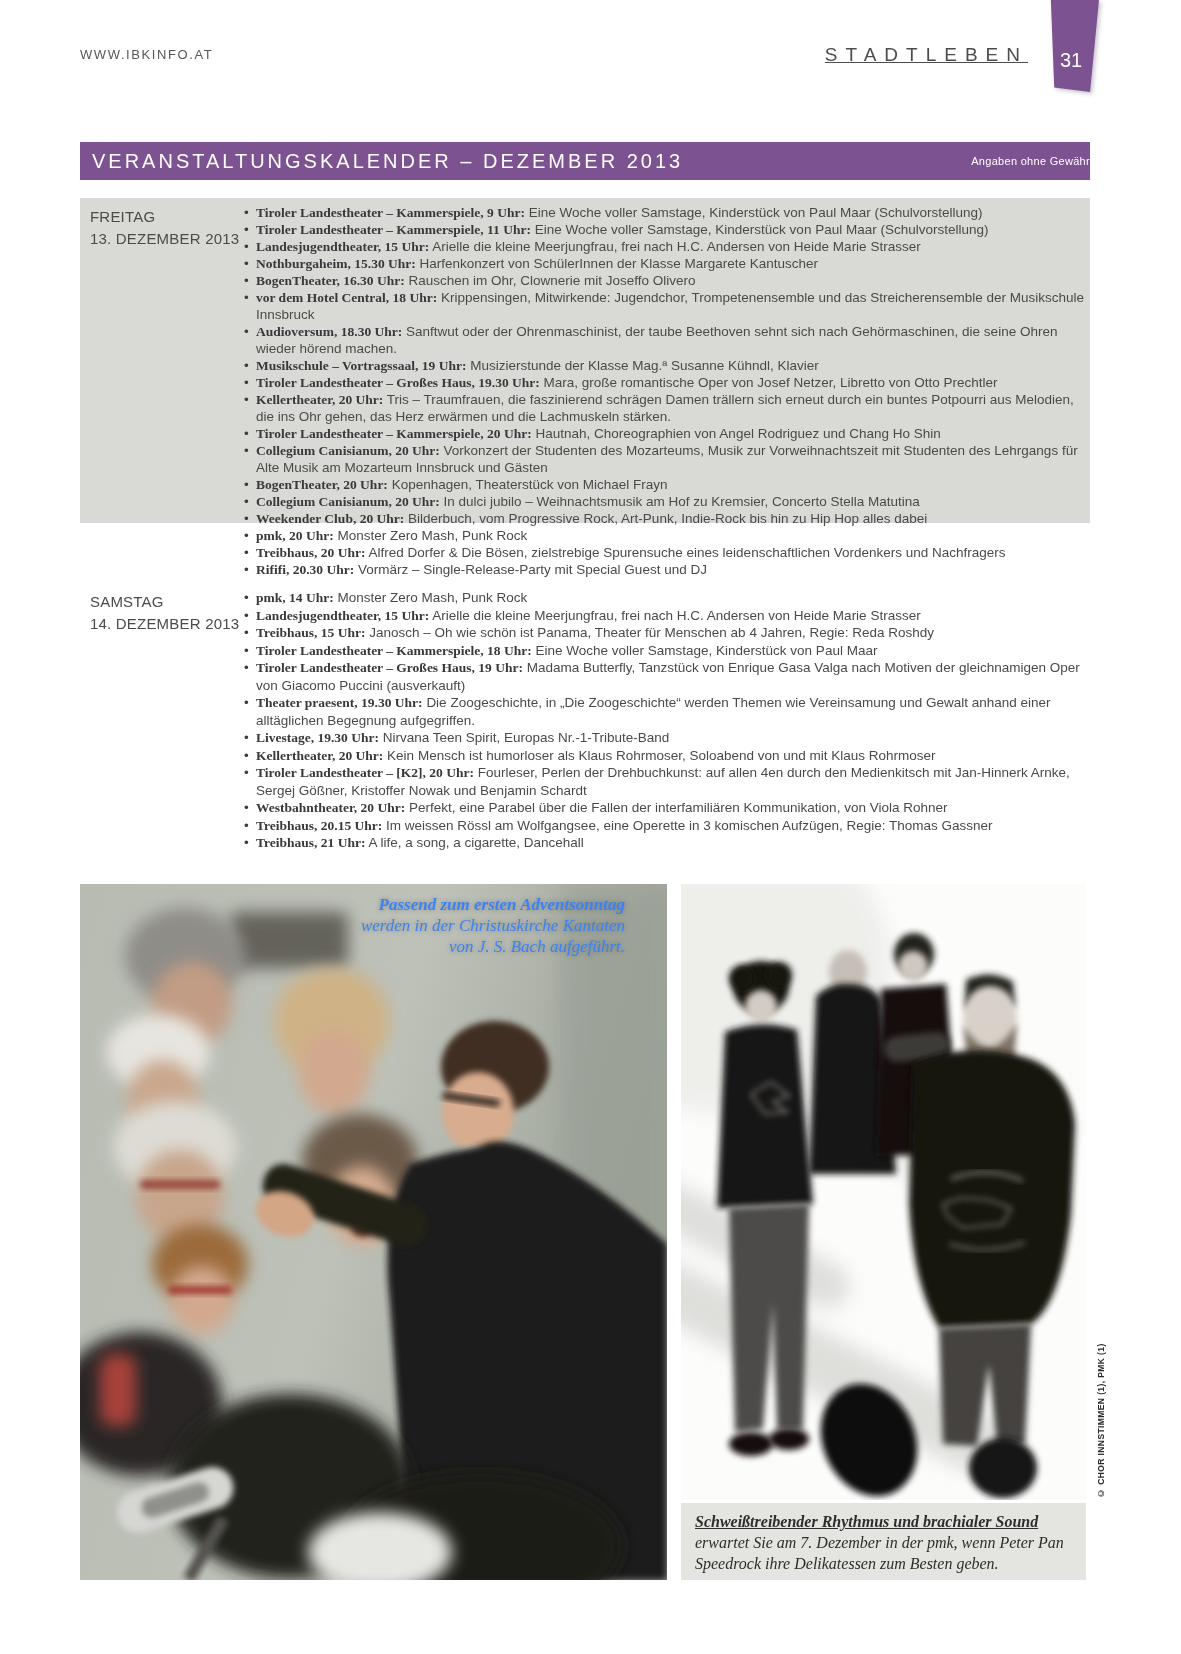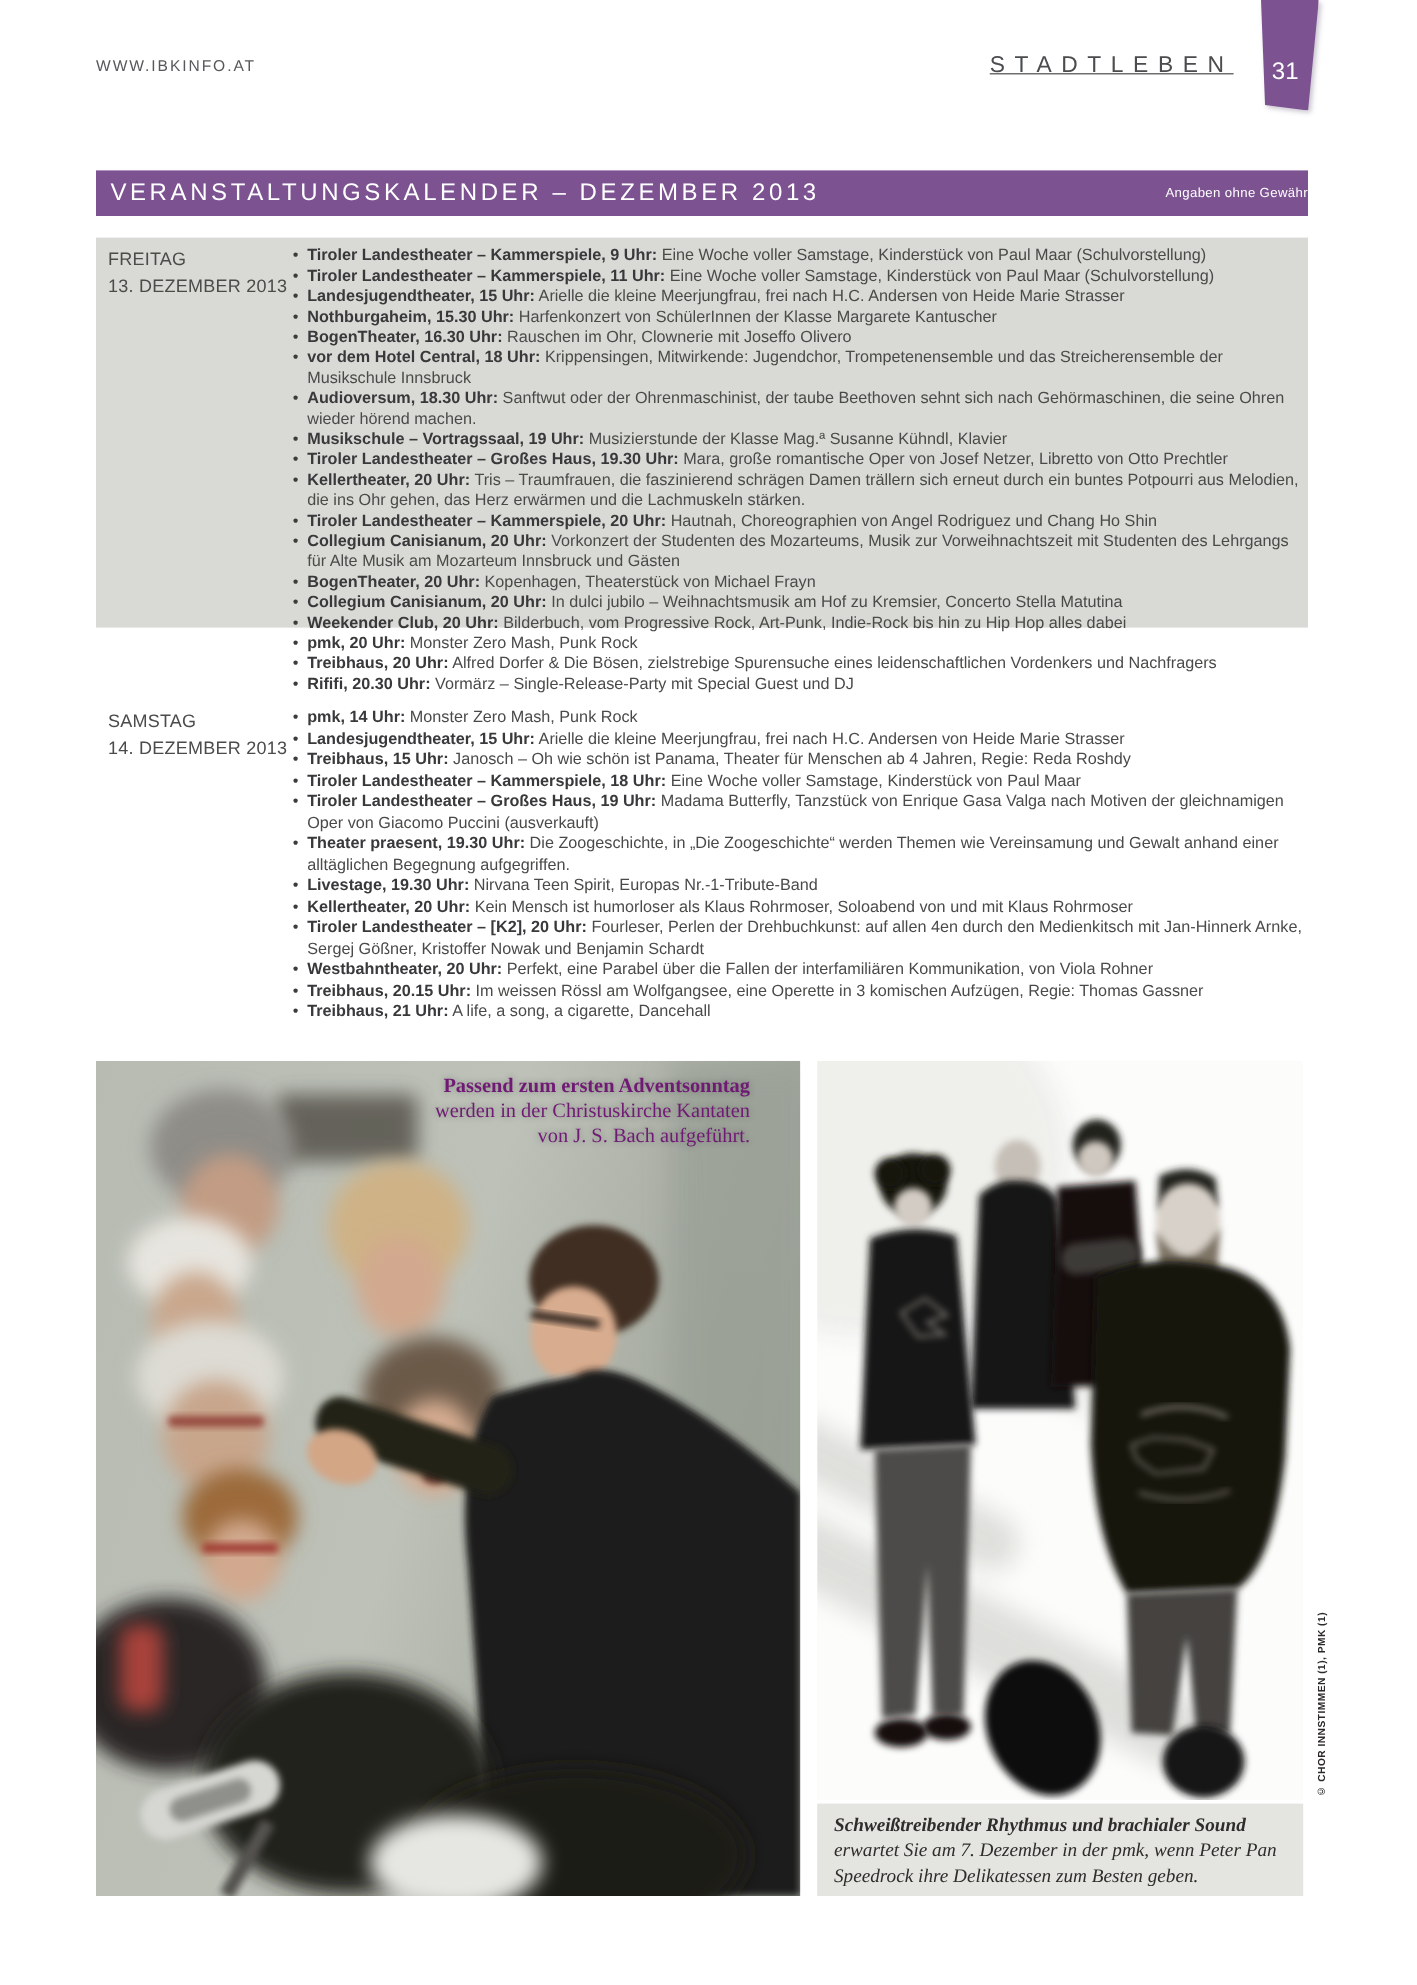--- a/index.html
+++ b/index.html
@@ -31,37 +31,37 @@
   .banner-note{margin-left:auto;font-size:11px;letter-spacing:.3px;}
   
   .day{position:absolute;left:80px;width:1010px;box-sizing:border-box;}
   .day-fri{top:198px;height:325px;background:var(--event-box-gray);}
   .day-sat{top:583px;height:252px;background:transparent;}
   .daylabel{position:absolute;left:10px;top:8px;font-size:15px;line-height:22px;color:#4b4b49;letter-spacing:.2px;}
   .events{position:absolute;left:163px;top:6px;width:848px;list-style:none;margin:0;padding:0;}
   .events li{position:relative;padding-left:13px;font-size:13.5px;line-height:17px;color:#4a4a48;}
   .day-sat .events li{line-height:17.5px;}
   .events li::before{content:"•";position:absolute;left:1px;color:#3c3c3a;}
-  .evt-b{font-weight:700;color:#39393b;}
+  .evt-b{font-weight:700;color:#39393b;font-family:Liberation Serif, serif;}
   
   .photo-left{position:absolute;left:80px;top:884px;width:587px;height:696px;overflow:hidden;}
   .photo-right{position:absolute;left:681px;top:884px;width:405px;height:616px;overflow:hidden;background:#fcfcfb;}
   .photo-left svg,.photo-right svg{display:block;}
   .caption-left{
     position:absolute;right:42px;top:10px;text-align:right;
-    font-family:"Liberation Serif",serif;color:#701a75;
+    font-family:"Liberation Serif",serif;font-style:italic;color:#3b82f6;
     font-size:17px;line-height:21px;text-shadow:0 0 5px rgba(40,45,40,.35);
   }
   .caption-left .cl0{font-weight:700;}
   .caption-box{
     position:absolute;left:681px;top:1503px;width:405px;height:77px;background:var(--caption-gray);
     font-family:"Liberation Serif",serif;font-style:italic;color:#2f2d2b;
     font-size:16px;line-height:21px;padding:8px 14px;box-sizing:border-box;
   }
-  .caption-box .cb-bold{font-weight:700;}
+  .caption-box .cb-bold{font-weight:700;text-decoration:underline;}
   .credit{
     position:absolute;left:1096px;top:1366px;height:132px;
     writing-mode:vertical-rl;transform:rotate(180deg);
     font-size:8.5px;font-weight:700;letter-spacing:.4px;color:#2c2a28;white-space:nowrap;
   }
 </style>
 </head>
 <body>
 
 <div class="page">

